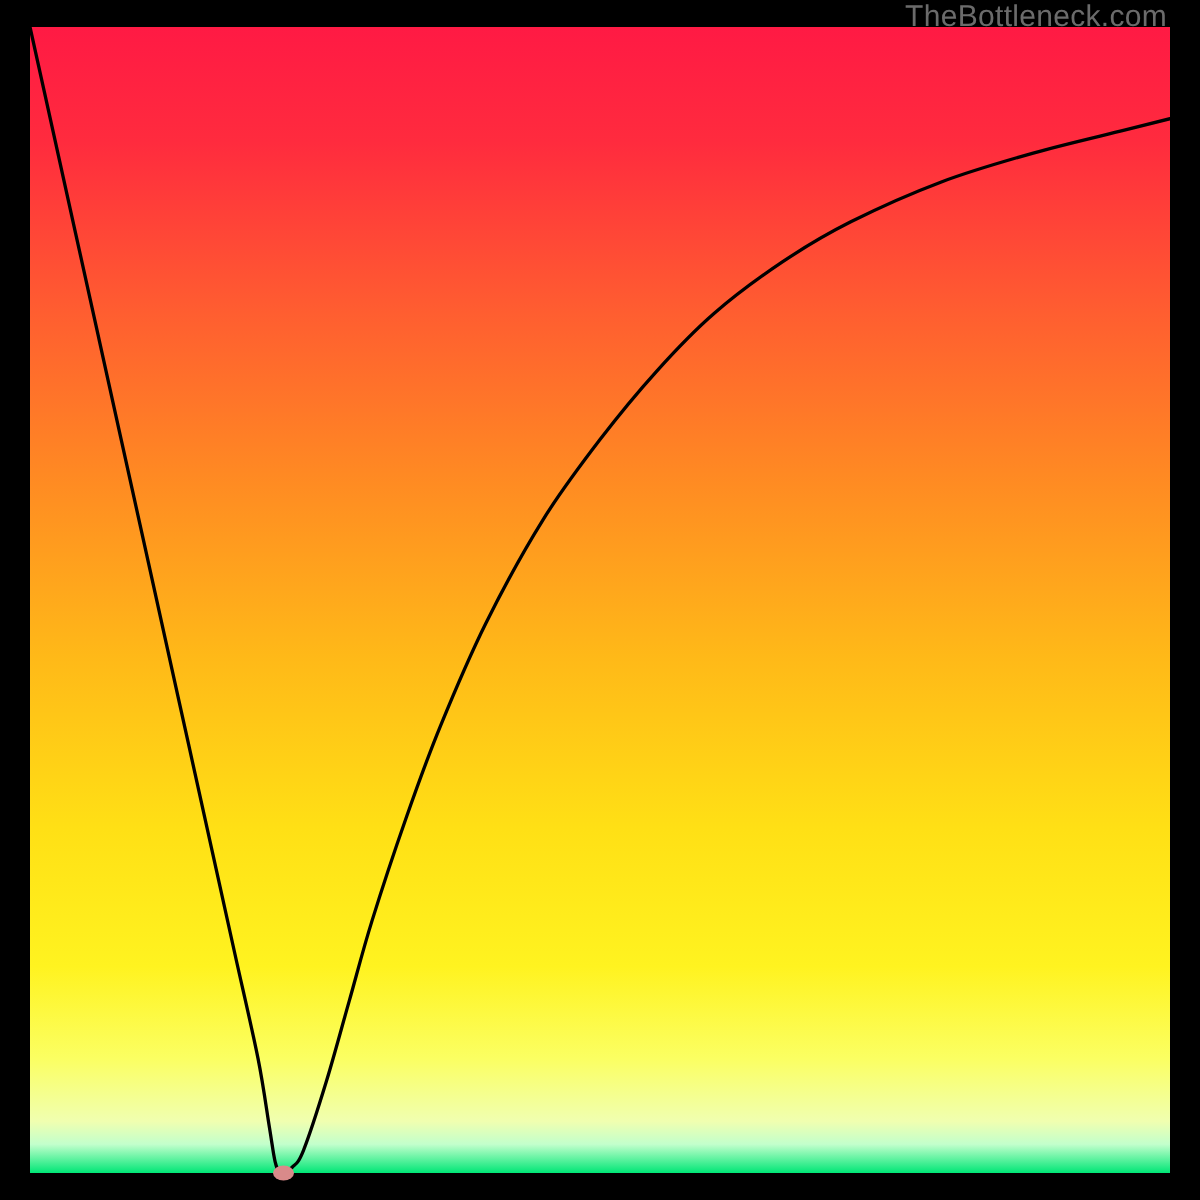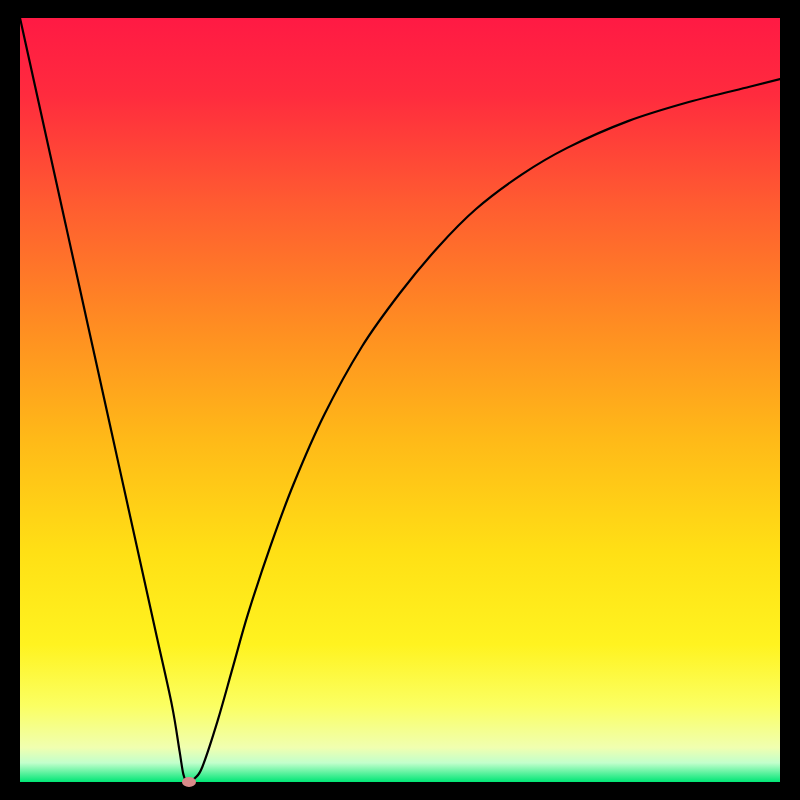--- a/index.html
+++ b/index.html
@@ -80,14 +80,15 @@
       <rect x="0" y="0" width="760" height="764" fill="url(#bg-grad)"></rect>
     </svg>
 
     <svg class="curve-svg" viewBox="0 0 760 764" preserveAspectRatio="none">
       <path id="curve-path" d="M 0 0 C 2.5333333333333337 11.459999999999999, 10.133333333333333 45.83999999999999, 15.200000000000001 68.75999999999999 C 20.26666666666667 91.67999999999999, 25.333333333333336 114.59999999999998, 30.400000000000002 137.51999999999998 C 35.46666666666667 160.43999999999997, 40.53333333333333 183.35999999999999, 45.6 206.27999999999997 C 50.66666666666667 229.19999999999996, 55.733333333333334 252.11999999999998, 60.800000000000004 275.03999999999996 C 65.86666666666667 297.96, 70.93333333333334 320.87999999999994, 76 343.79999999999995 C 81.06666666666666 366.71999999999997, 86.13333333333334 389.64, 91.2 412.56 C 96.26666666666667 435.48, 101.33333333333334 458.4, 106.4 481.32 C 111.46666666666667 504.24, 116.53333333333335 527.16, 121.60000000000001 550.0799999999999 C 126.66666666666667 572.9999999999999, 131.73333333333332 595.9200000000001, 136.79999999999998 618.84 C 141.86666666666665 641.76, 148.2 668.5, 152 687.6 C 155.8 706.7, 157.7 721.98, 159.6 733.44 C 161.5 744.9000000000001, 162.13333333333333 751.2666666666667, 163.4 756.36 C 164.66666666666669 761.4533333333334, 165.29999999999998 763.3633333333333, 167.2 764 C 169.1 764.6366666666667, 172.26666666666668 762.7266666666666, 174.8 760.18 C 177.33333333333334 757.6333333333333, 178.60000000000002 758.27, 182.4 748.72 C 186.2 739.1700000000001, 192.53333333333333 719.4333333333334, 197.6 702.88 C 202.66666666666666 686.3266666666666, 207.73333333333335 667.2266666666667, 212.8 649.4 C 217.86666666666667 631.5733333333333, 221.66666666666666 616.2933333333333, 228 595.92 C 234.33333333333334 575.5466666666666, 243.20000000000002 548.8066666666666, 250.8 527.16 C 258.4 505.5133333333333, 264.7333333333333 487.6866666666666, 273.59999999999997 466.03999999999996 C 282.46666666666664 444.3933333333333, 292.6 420.20000000000005, 304 397.28000000000003 C 315.4 374.36, 329.3333333333333 348.8933333333334, 342 328.52000000000004 C 354.6666666666667 308.1466666666667, 367.3333333333333 291.5933333333333, 380 275.03999999999996 C 392.6666666666667 258.4866666666666, 405.33333333333337 243.2066666666667, 418.00000000000006 229.20000000000005 C 430.66666666666674 215.19333333333338, 442.06666666666666 203.09666666666666, 456 191 C 469.93333333333334 178.90333333333334, 486.40000000000003 166.80666666666667, 501.6 156.62 C 516.8 146.43333333333334, 529.4666666666666 138.79333333333332, 547.1999999999999 129.88 C 564.9333333333333 120.96666666666665, 587.7333333333333 110.77999999999999, 608 103.13999999999999 C 628.2666666666667 95.49999999999999, 648.5333333333333 89.76999999999997, 668.8 84.03999999999996 C 689.0666666666666 78.30999999999996, 714.4 72.57999999999998, 729.6 68.75999999999999 C 744.8000000000001 64.94, 754.9333333333334 62.39333333333334, 760 61.120000000000005" fill="none" stroke="#000" stroke-width="2.2" stroke-linejoin="round" stroke-linecap="round"></path>
     </svg>
 
     <div id="marker" class="marker" style="left: 169.48px; top: 764px;"></div>
   </div>
 
+  <div class="watermark">TheBottleneck.com</div>
 
 </div>
 
 </body></html>

